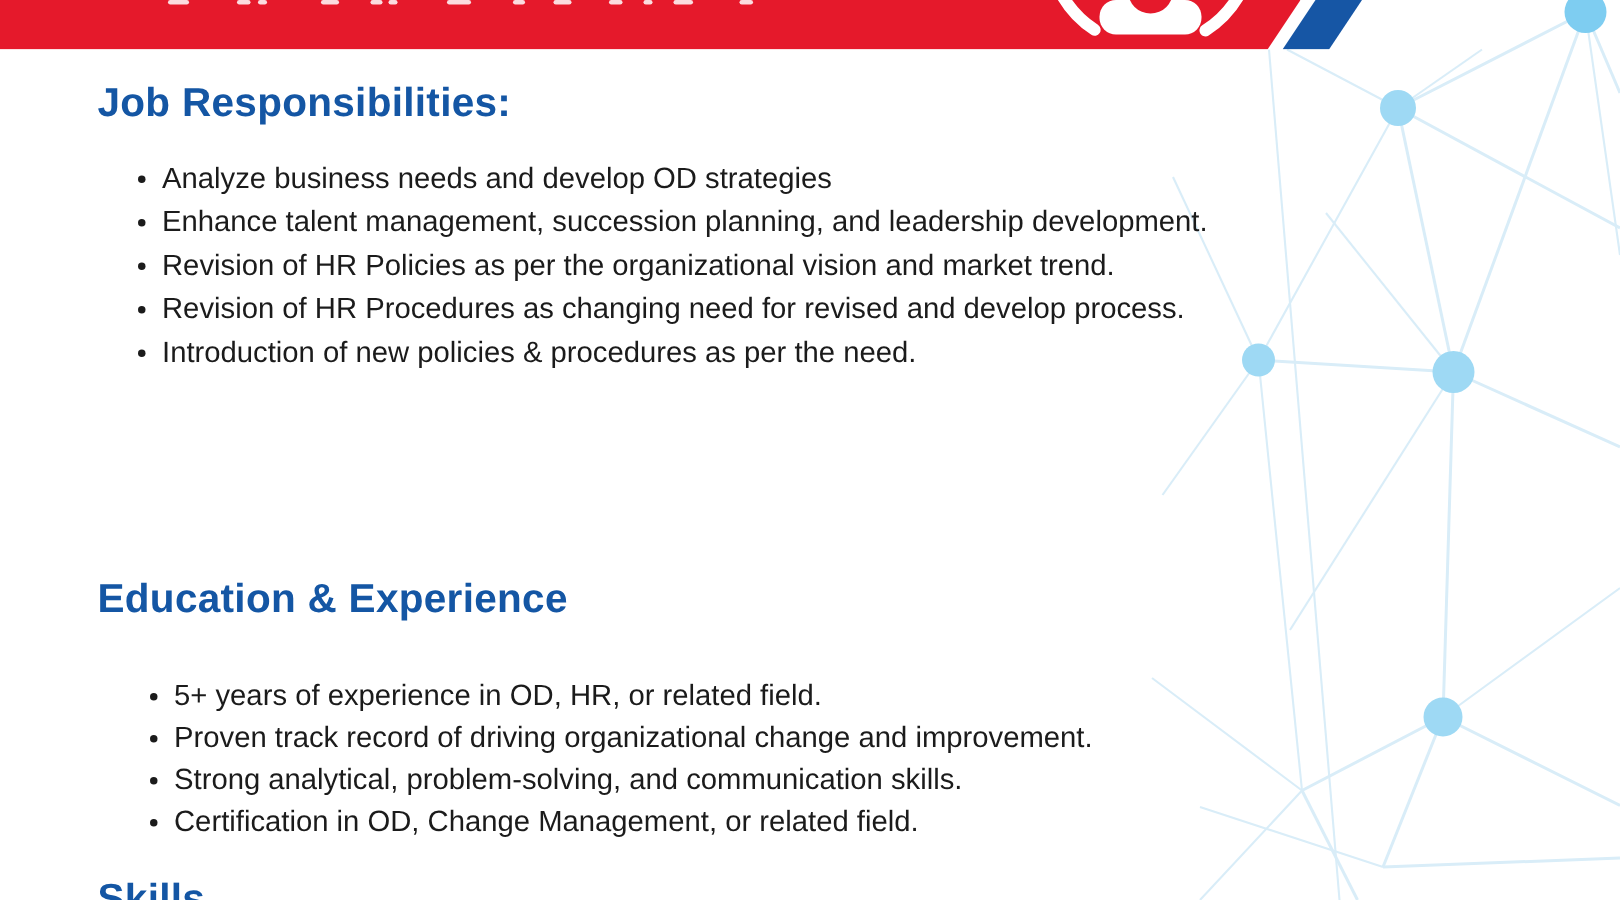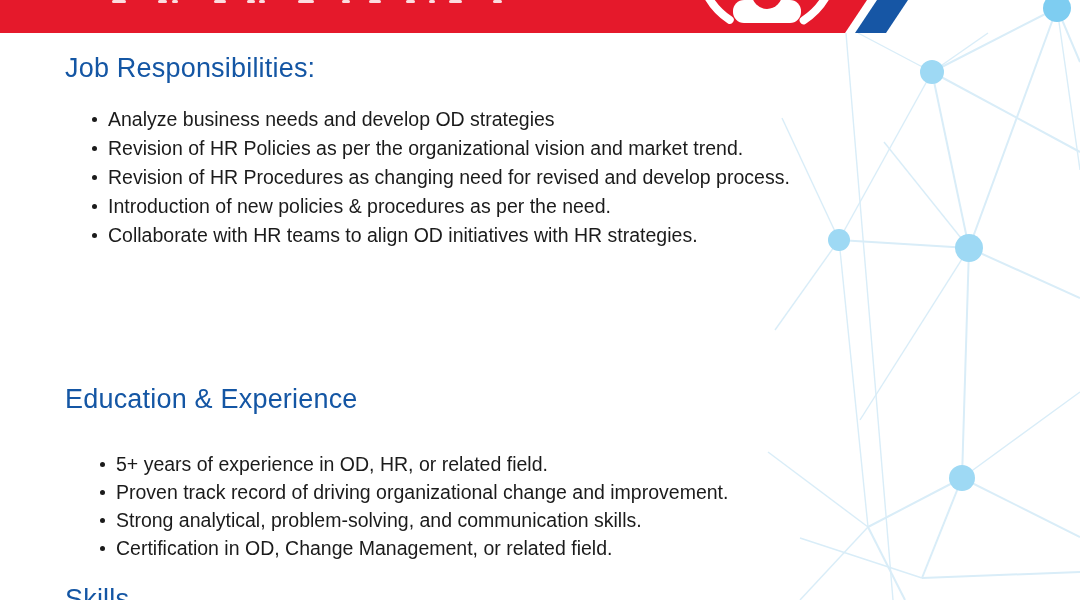--- a/index.html
+++ b/index.html
@@ -47,21 +47,21 @@
   .remnants i:nth-of-type(9){ left:369px; width:12px; }
   .remnants i:nth-of-type(10){ left:406px; width:9px; }
   .remnants i:nth-of-type(11){ left:429px; width:6px; }
   .remnants i:nth-of-type(12){ left:449px; width:13px; }
   .remnants i:nth-of-type(13){ left:493px; width:9px; }
 
   
   .content { position: absolute; inset: 0; z-index: 2; }
   h2.section-heading {
     position: absolute; left: 65px; margin: 0;
-    font-size: 27px; font-weight: normal;
+    font-size: 27px; font-weight: bold;
     color: var(--heading-blue, #1456A4);
     letter-spacing: 0.2px;
   }
   #heading-responsibilities { top: 53px; }
   #heading-education { top: 384px; }
   #heading-skills { top: 584px; }
 
   ul.bullet-list {
     position: absolute; left: 65px; margin: 8px; padding: 0;
     list-style: none;
@@ -152,24 +152,24 @@
     </div>
     <div class="banner-stripe"></div>
   </div>
 
   <div class="content">
 
     <h2 class="section-heading" id="heading-responsibilities">Job Responsibilities:</h2>
 
     <ul class="bullet-list" id="list-responsibilities">
       <li>Analyze business needs and develop OD strategies</li>
+      <li>Enhance talent management, succession planning, and leadership development.</li>
       <li>Revision of HR Policies as per the organizational vision and market trend.</li>
       <li>Revision of HR Procedures as changing need for revised and develop process.</li>
       <li>Introduction of new policies &amp; procedures as per the need.</li>
-      <li>Collaborate with HR teams to align OD initiatives with HR strategies.</li>
     </ul>
 
     <h2 class="section-heading" id="heading-education">Education &amp; Experience</h2>
 
     <ul class="bullet-list" id="list-education">
       <li>5+ years of experience in OD, HR, or related field.</li>
       <li>Proven track record of driving organizational change and improvement.</li>
       <li>Strong analytical, problem-solving, and communication skills.</li>
       <li>Certification in OD, Change Management, or related field.</li>
     </ul>

